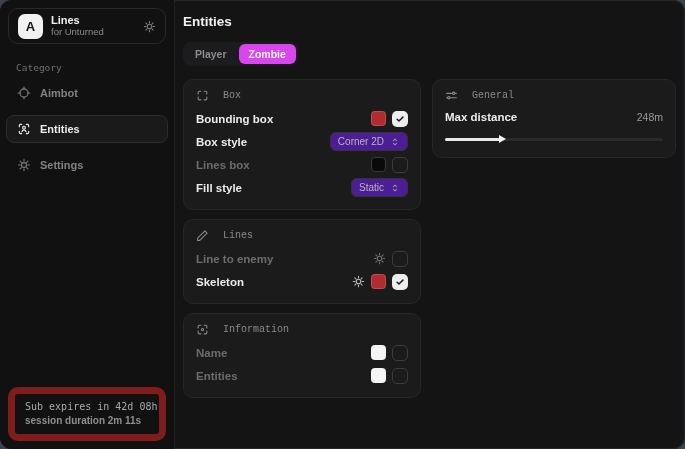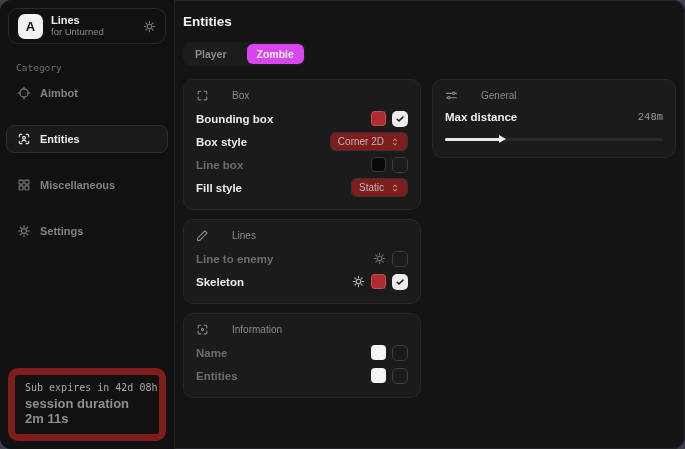--- a/index.html
+++ b/index.html
@@ -17,69 +17,69 @@
   .logo { width:25px; height:25px; border-radius:7px; background:#f2f2f2; color:#141414;
           font-weight:bold; font-size:13px; display:flex; align-items:center; justify-content:center; }
   .brand-text { display:flex; flex-direction:column; line-height:1.15; }
   .brand-title { font-size:11px; font-weight:bold; color:#f0f0f0; }
   .brand-sub { font-size:9.5px; color:#8a8a8a; }
   .brand-gear { margin-left:auto; color:#7b7b7b; display:flex; }
 
   .category-label { margin:10px 0 6px 16px; font-size:9.5px; color:#6f6f6f;
                     font-family:"DejaVu Sans Mono", monospace; }
 
-  .nav { display:flex; flex-direction:column; gap:18px; }
+  .nav { display:flex; flex-direction:column; gap:8px; }
   .nav-item { margin:0 6px; height:28px; display:flex; align-items:center; gap:9px;
               padding:0 10px; border-radius:8px; border:1px solid transparent;
               font-size:11px; font-weight:600; color:#828282; cursor:pointer; }
   .nav-item .nicon { display:flex; color:#7a7a7a; }
   .nav-item.active { background:#1a1a1b; border-color:#2d2d2f; color:#ececec; }
   .nav-item.active .nicon { color:#e6e6e6; }
 
   .sidebar-spacer { flex:1; }
   .sub-card { margin:8px; padding:7px 10px 8px; border:7px solid #7f1d1d; border-radius:10px; }
   .sub-expires { font-family:"DejaVu Sans Mono", monospace; font-size:10px; color:#a9a9a9; white-space:nowrap; }
-  .sub-session { margin-top:3px; font-size:13px; font-weight:bold; color:#8f8f8f; }
+  .sub-session { margin-top:3px; font-size:10px; font-weight:bold; color:#8f8f8f; }
 
   
   .main { flex:1; padding:14px 13px 0 8px; }
   .main-title { font-size:13.5px; font-weight:bold; color:#f2f2f2; }
-  .tabs { margin-top:13px; display:inline-flex; background:#1c1c1e; border-radius:8px; padding:2px; gap:10px; }
+  .tabs { margin-top:13px; display:inline-flex; background:#1c1c1e; border-radius:8px; padding:2px; gap:2px; }
   .tab { height:20px; padding:0 10px; display:flex; align-items:center; border-radius:6px;
          font-size:10.5px; font-weight:600; color:#8d8d8d; cursor:pointer; }
   .tab.active { background:#d946ef; color:#f2f2f2; }
 
   .content { margin-top:13px; display:flex; gap:11px; align-items:flex-start; }
   .col-left { width:238px; display:flex; flex-direction:column; gap:9px; }
   .col-right { width:244px; }
 
   .card { background:#1b1b1c; border:1px solid #272729; border-radius:10px; padding:9px 12px 10px; }
-  .card-head { display:flex; align-items:center; gap:23px; color:#8a8a8a; margin-bottom:5px;
-               font-family:Liberation Sans, sans-serif; font-size:10px; }
+  .card-head { display:flex; align-items:center; gap:14px; color:#8a8a8a; margin-bottom:5px;
+               font-family:Liberation Mono, monospace; font-size:10px; }
   .card-head .hicon { display:flex; color:#8a8a8a; }
 
   .row { height:23px; display:flex; align-items:center; justify-content:space-between; }
   .row-label { font-size:11.5px; font-weight:600; color:#ececec;text-align:center; }
   .row-label.dim { color:#6c6c6c; }
   .controls { display:flex; align-items:center; gap:6px; }
 
   .swatch { width:15px; height:15px; border-radius:4px; border:1px solid rgba(255,255,255,0.16); cursor:pointer; }
   .checkbox { width:16px; height:16px; border-radius:5px; cursor:pointer;
               display:flex; align-items:center; justify-content:center; }
   .checkbox.checked { background:#ededed; }
   .checkbox.unchecked { border:1.5px solid #3d3d40; background:transparent; }
   .row-gear { display:flex; color:#6f6f6f; cursor:pointer; }
   .row-gear.bright { color:#b9b9b9; }
 
-  .dropdown { display:inline-flex; align-items:center; gap:6px; background:#7f1d1d; border:1px solid #343437;
+  .dropdown { display:inline-flex; align-items:center; gap:6px; background:#4c1d95; border:1px solid #343437;
               border-radius:6px; padding:2px 7px; font-size:10px; color:#b8b8b8; cursor:pointer; height:19px; }
   .dropdown .dicon { display:flex; color:#9a9a9a; }
 
   .gen-row { height:20px; display:flex; align-items:center; justify-content:space-between; }
-  .gen-value { font-family:Liberation Mono, monospace; font-size:10.5px; color:#9a9a9a; }
+  .gen-value { font-family:Liberation Sans, sans-serif; font-size:10.5px; color:#9a9a9a; }
   .slider { position:relative; margin-top:8px; margin-bottom:4px; height:8px; cursor:pointer; }
   .slider-track { position:absolute; top:2.5px; left:0; right:0; height:3px; background:#2a2a2c; border-radius:2px; }
   .slider-fill { position:absolute; top:2.5px; left:0; height:3px; background:#e9e9e9; border-radius:2px; }
   .slider-handle { position:absolute; top:0; width:0; height:0; margin-left:-1px;
                    border-top:4px solid transparent; border-bottom:4px solid transparent;
                    border-left:7px solid #f2f2f2; }
   svg { display:block; }
 </style>
 </head>
 <body>
@@ -121,31 +121,20 @@
           <svg width="14" height="14" viewBox="0 0 24 24" fill="none" stroke="currentColor" stroke-width="2" stroke-linecap="round" stroke-linejoin="round">
             <path d="M4 8V6a2 2 0 0 1 2-2h2M16 4h2a2 2 0 0 1 2 2v2M20 16v2a2 2 0 0 1-2 2h-2M8 20H6a2 2 0 0 1-2-2v-2"></path>
             <circle cx="12" cy="10" r="2.4"></circle>
               <path d="M8.3 17c.5-2 2-3.2 3.7-3.2S15.2 15 15.7 17"></path>
           </svg>
         </span>
         <span>Entities</span>
       </div>
 
 
-      <div class="nav-item">
-        <span class="nicon">
-          <svg width="14" height="14" viewBox="0 0 24 24" fill="none" stroke="currentColor" stroke-width="2" stroke-linejoin="round">
-            <rect x="3.5" y="3.5" width="7" height="7" rx="1.5"></rect>
-              <rect x="13.5" y="3.5" width="7" height="7" rx="1.5"></rect>
-            <rect x="3.5" y="13.5" width="7" height="7" rx="1.5"></rect>
-              <rect x="13.5" y="13.5" width="7" height="7" rx="1.5"></rect>
-          </svg>
-        </span>
-        <span>Miscellaneous</span>
-      </div>
 
       <div class="nav-item">
         <span class="nicon">
           <svg width="14" height="14" viewBox="0 0 24 24" fill="none" stroke="currentColor" stroke-width="2" stroke-linecap="round">
             <circle cx="12" cy="12" r="4.2"></circle>
             <path d="M12 2.5v3M12 18.5v3M2.5 12h3M18.5 12h3M5.3 5.3l2.1 2.1M16.6 16.6l2.1 2.1M18.7 5.3l-2.1 2.1M7.4 16.6l-2.1 2.1"></path>
           </svg>
         </span>
         <span>Settings</span>
       </div>
@@ -201,21 +190,21 @@
               <span>Corner 2D</span>
               <span class="dicon">
                 <svg width="10" height="10" viewBox="0 0 24 24" fill="none" stroke="currentColor" stroke-width="2.5" stroke-linecap="round" stroke-linejoin="round">
                     <path d="M8 9l4-4 4 4M8 15l4 4 4-4"></path>
                   </svg>
               </span>
             </span>
           </div>
 
           <div class="row">
-            <span class="row-label dim">Line box</span>
+            <span class="row-label dim">Lines box</span>
             <span class="controls">
               <span class="swatch" style="border-color: rgb(58, 58, 61); background: rgb(10, 10, 10);"></span>
               <span class="checkbox unchecked"></span>
             </span>
           </div>
 
           <div class="row">
             <span class="row-label">Fill style</span>
             <span class="dropdown">
               <span>Static</span>

